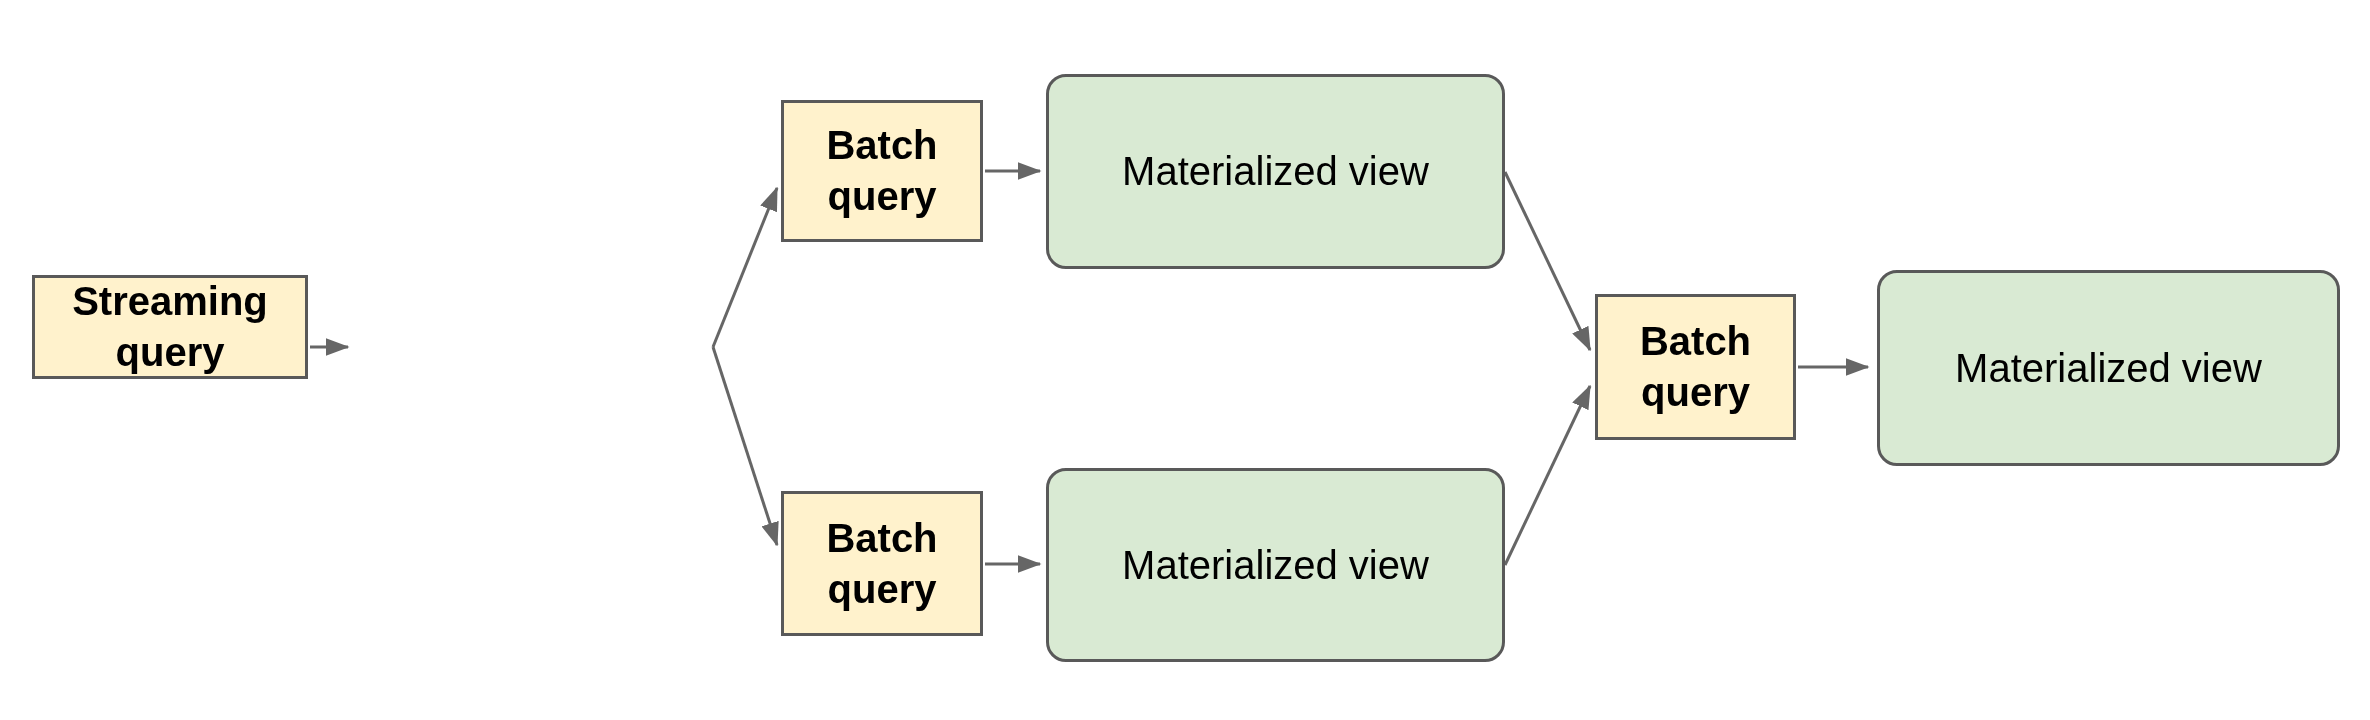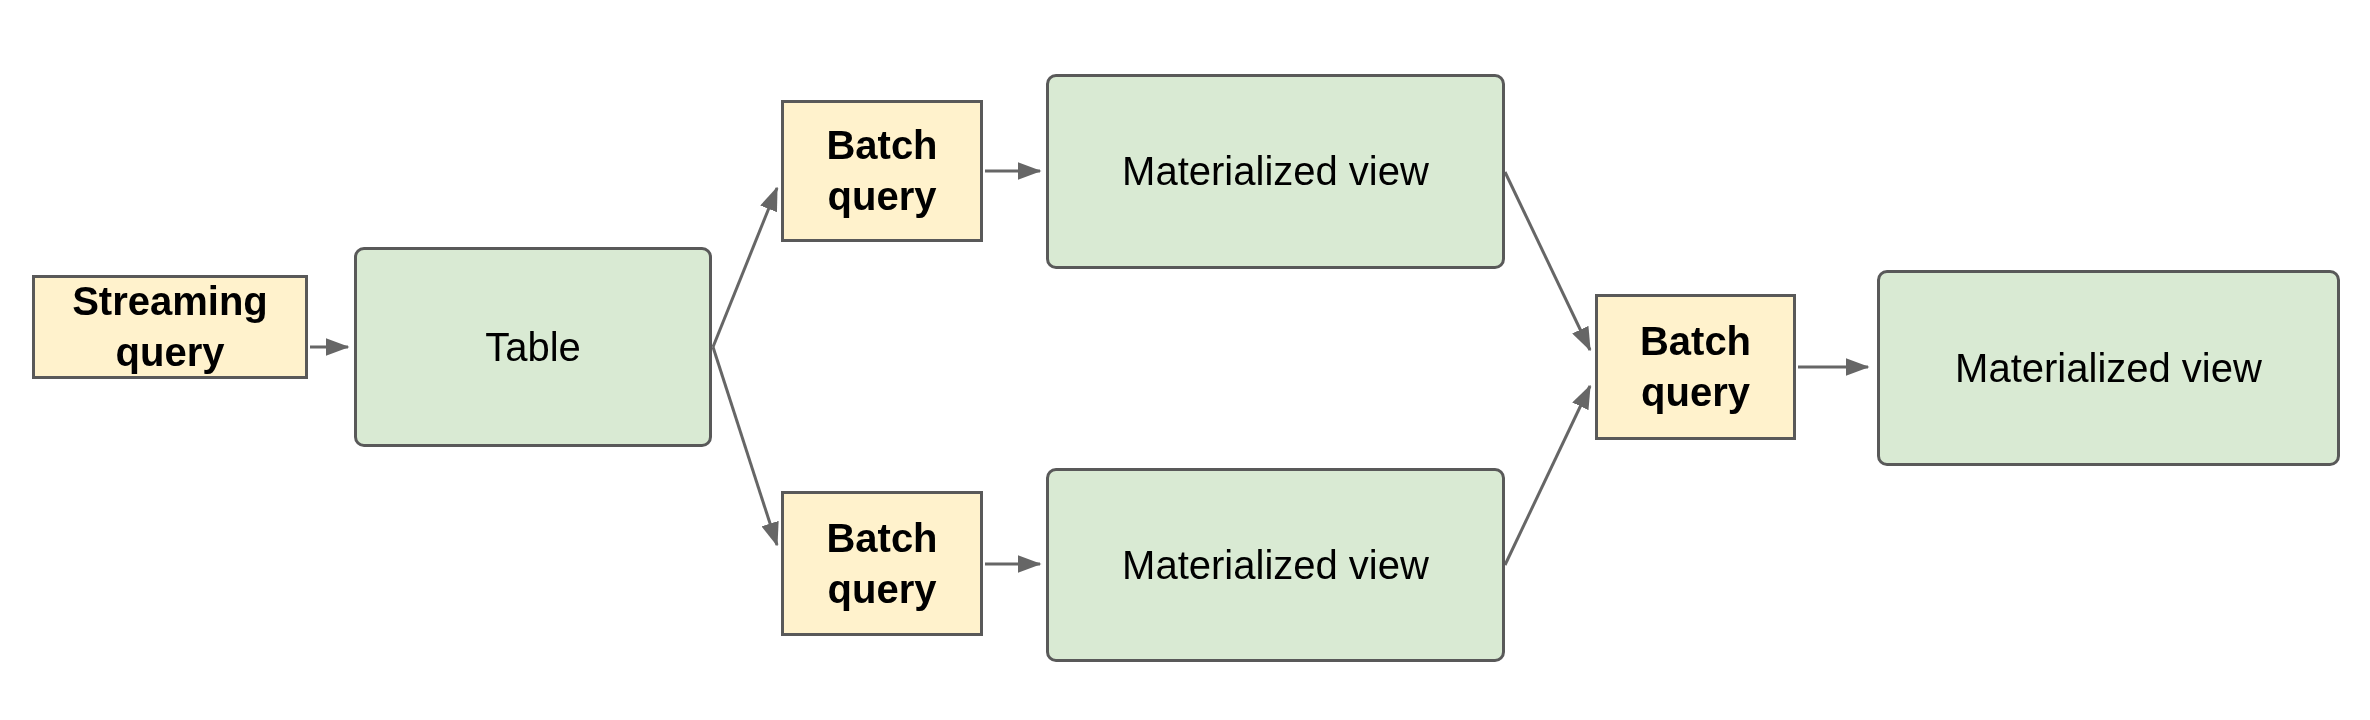--- a/index.html
+++ b/index.html
@@ -36,21 +36,21 @@
     color: var(--text, #000000);
     padding: 4px 18px;
   }
   .node--query {
     background: var(--query-fill, #FFF2CC);
     border-radius: 0;
     font-weight: bold;
   }
   .node--store {
     background: var(--store-fill, #D9EAD3);
-    border-radius: 10px;
+    border-radius: 20px;
     justify-content: center;
   }
   
   #n-streaming   { left: 32px;   top: 275px; width: 276px; height: 104px; align-items: center; }
   #n-table       { left: 354px;  top: 247px; width: 358px; height: 200px; }
   #n-batch-top   { left: 781px;  top: 100px; width: 202px; height: 142px; }
   #n-mv-top      { left: 1046px; top: 74px;  width: 459px; height: 195px; }
   #n-batch-bot   { left: 781px;  top: 491px; width: 202px; height: 145px; }
   #n-mv-bot      { left: 1046px; top: 468px; width: 459px; height: 194px; }
   #n-batch-final { left: 1595px; top: 294px; width: 201px; height: 146px; }
@@ -76,23 +76,20 @@
       <line x1="1505" y1="172" x2="1590" y2="350" marker-end="url(#ah)"></line>
       <line x1="1505" y1="565" x2="1590" y2="386" marker-end="url(#ah)"></line>
       <line x1="1798" y1="367" x2="1868" y2="367" marker-end="url(#ah)"></line>
     </g>
   </svg>
 
   <div id="n-streaming" class="node node--query">
     <span>Streaming query</span>
   </div>
 
-  <div id="n-table" class="node node--store">
-    <span>Table</span>
-  </div>
 
   <div id="n-batch-top" class="node node--query">
     <span>Batch query</span>
   </div>
 
   <div id="n-mv-top" class="node node--store">
     <span>Materialized view</span>
   </div>
 
   <div id="n-batch-bot" class="node node--query">

